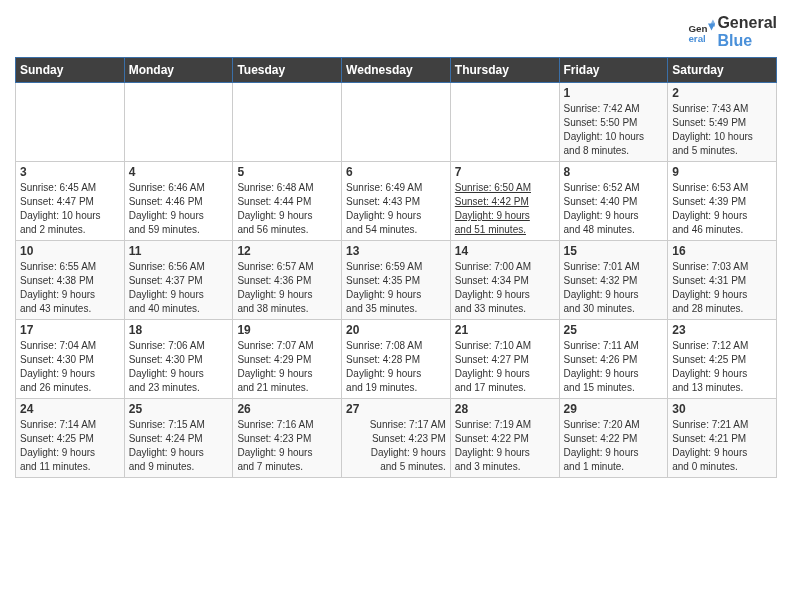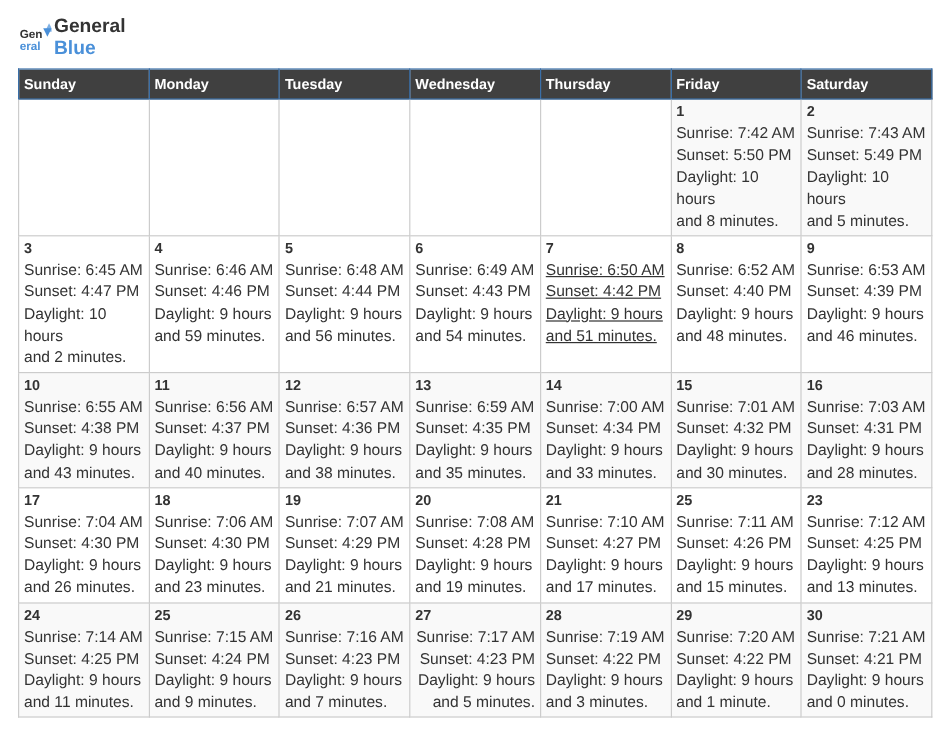--- a/index.html
+++ b/index.html
@@ -9,21 +9,21 @@
       width: 792px;
       height: 612px;
       overflow: hidden;
     }
     .container {
       width: 792px;
       padding: 10px 15px;
     }
     .header-area {
       display: flex;
-      justify-content: flex-start;
+      justify-content: flex-end;
       align-items: flex-start;
       margin-bottom: 8px;
     }
     .logo {
       display: flex;
       align-items: center;
       margin-top: 4px;
     }
     .logo-icon {
       width: 28px;
@@ -69,21 +69,21 @@
     tbody tr:nth-child(odd) td {
       background: #f9f9f9;
     }
     .day-number {
       font-size: 12px;
       font-weight: bold;
       display: block;
       margin-bottom: 2px;
     }
     .day-info {
-      font-size: 13px;
+      font-size: 10px;
       color: #333;
       line-height: 1.4;
     }
     td.empty {
       background: #fff !important;
     }
   </style>
 </head>
 <body>
 

